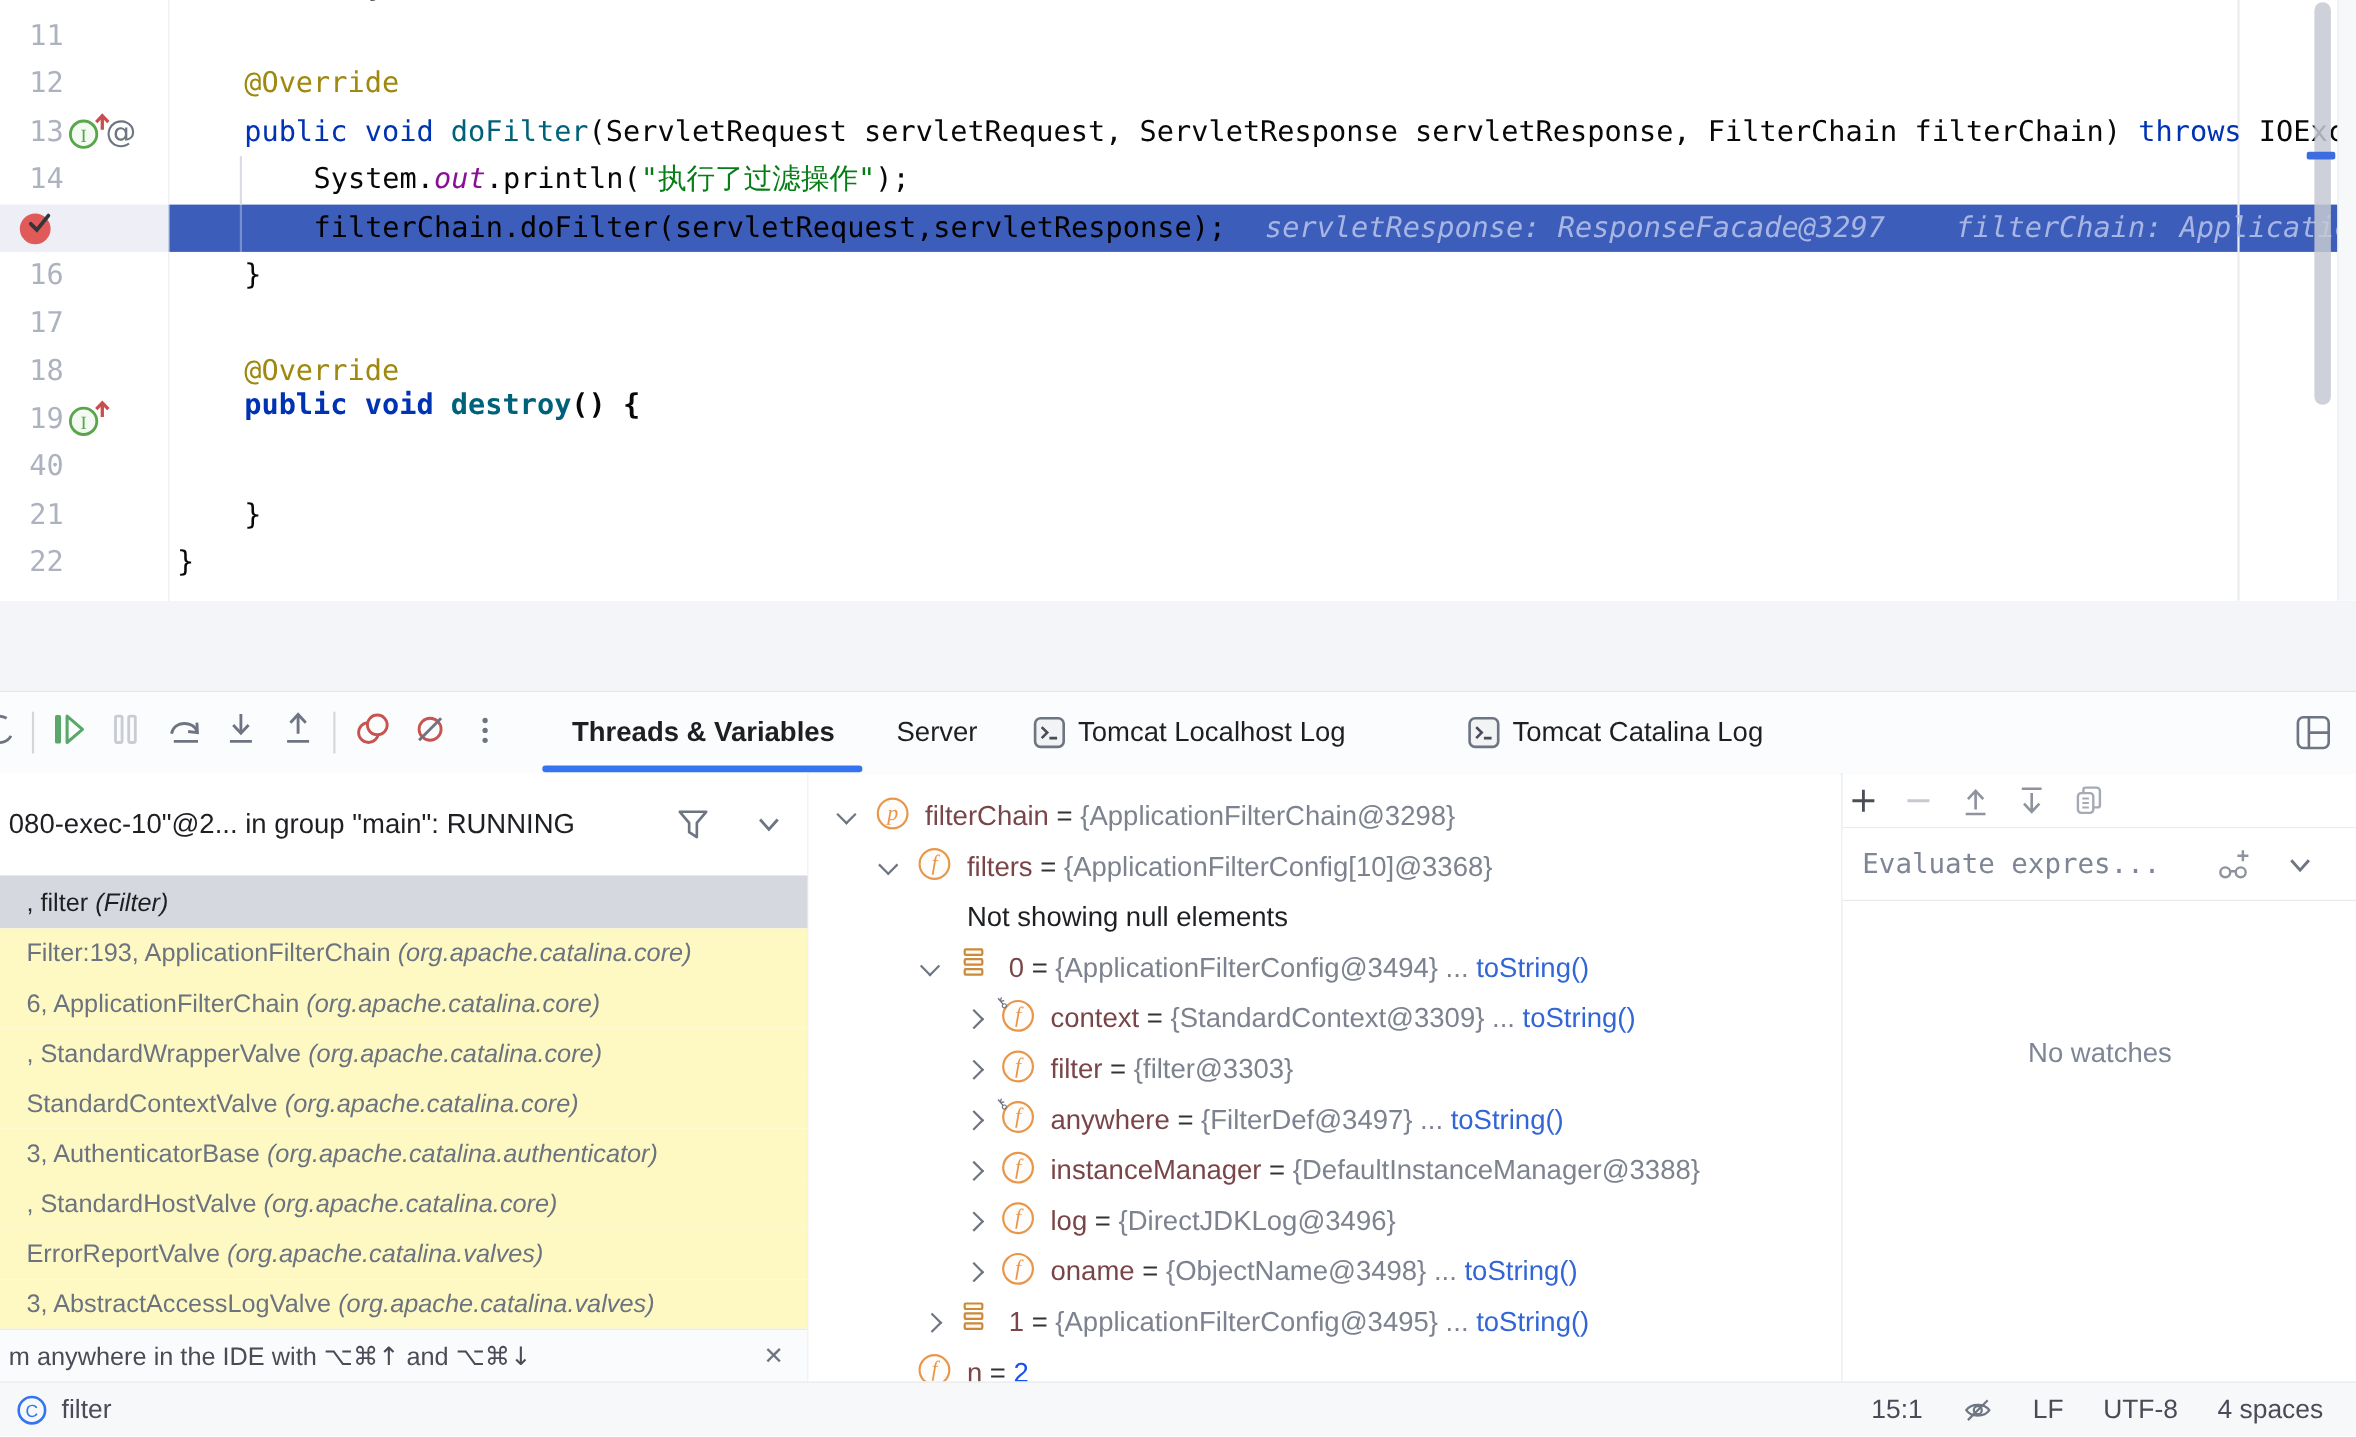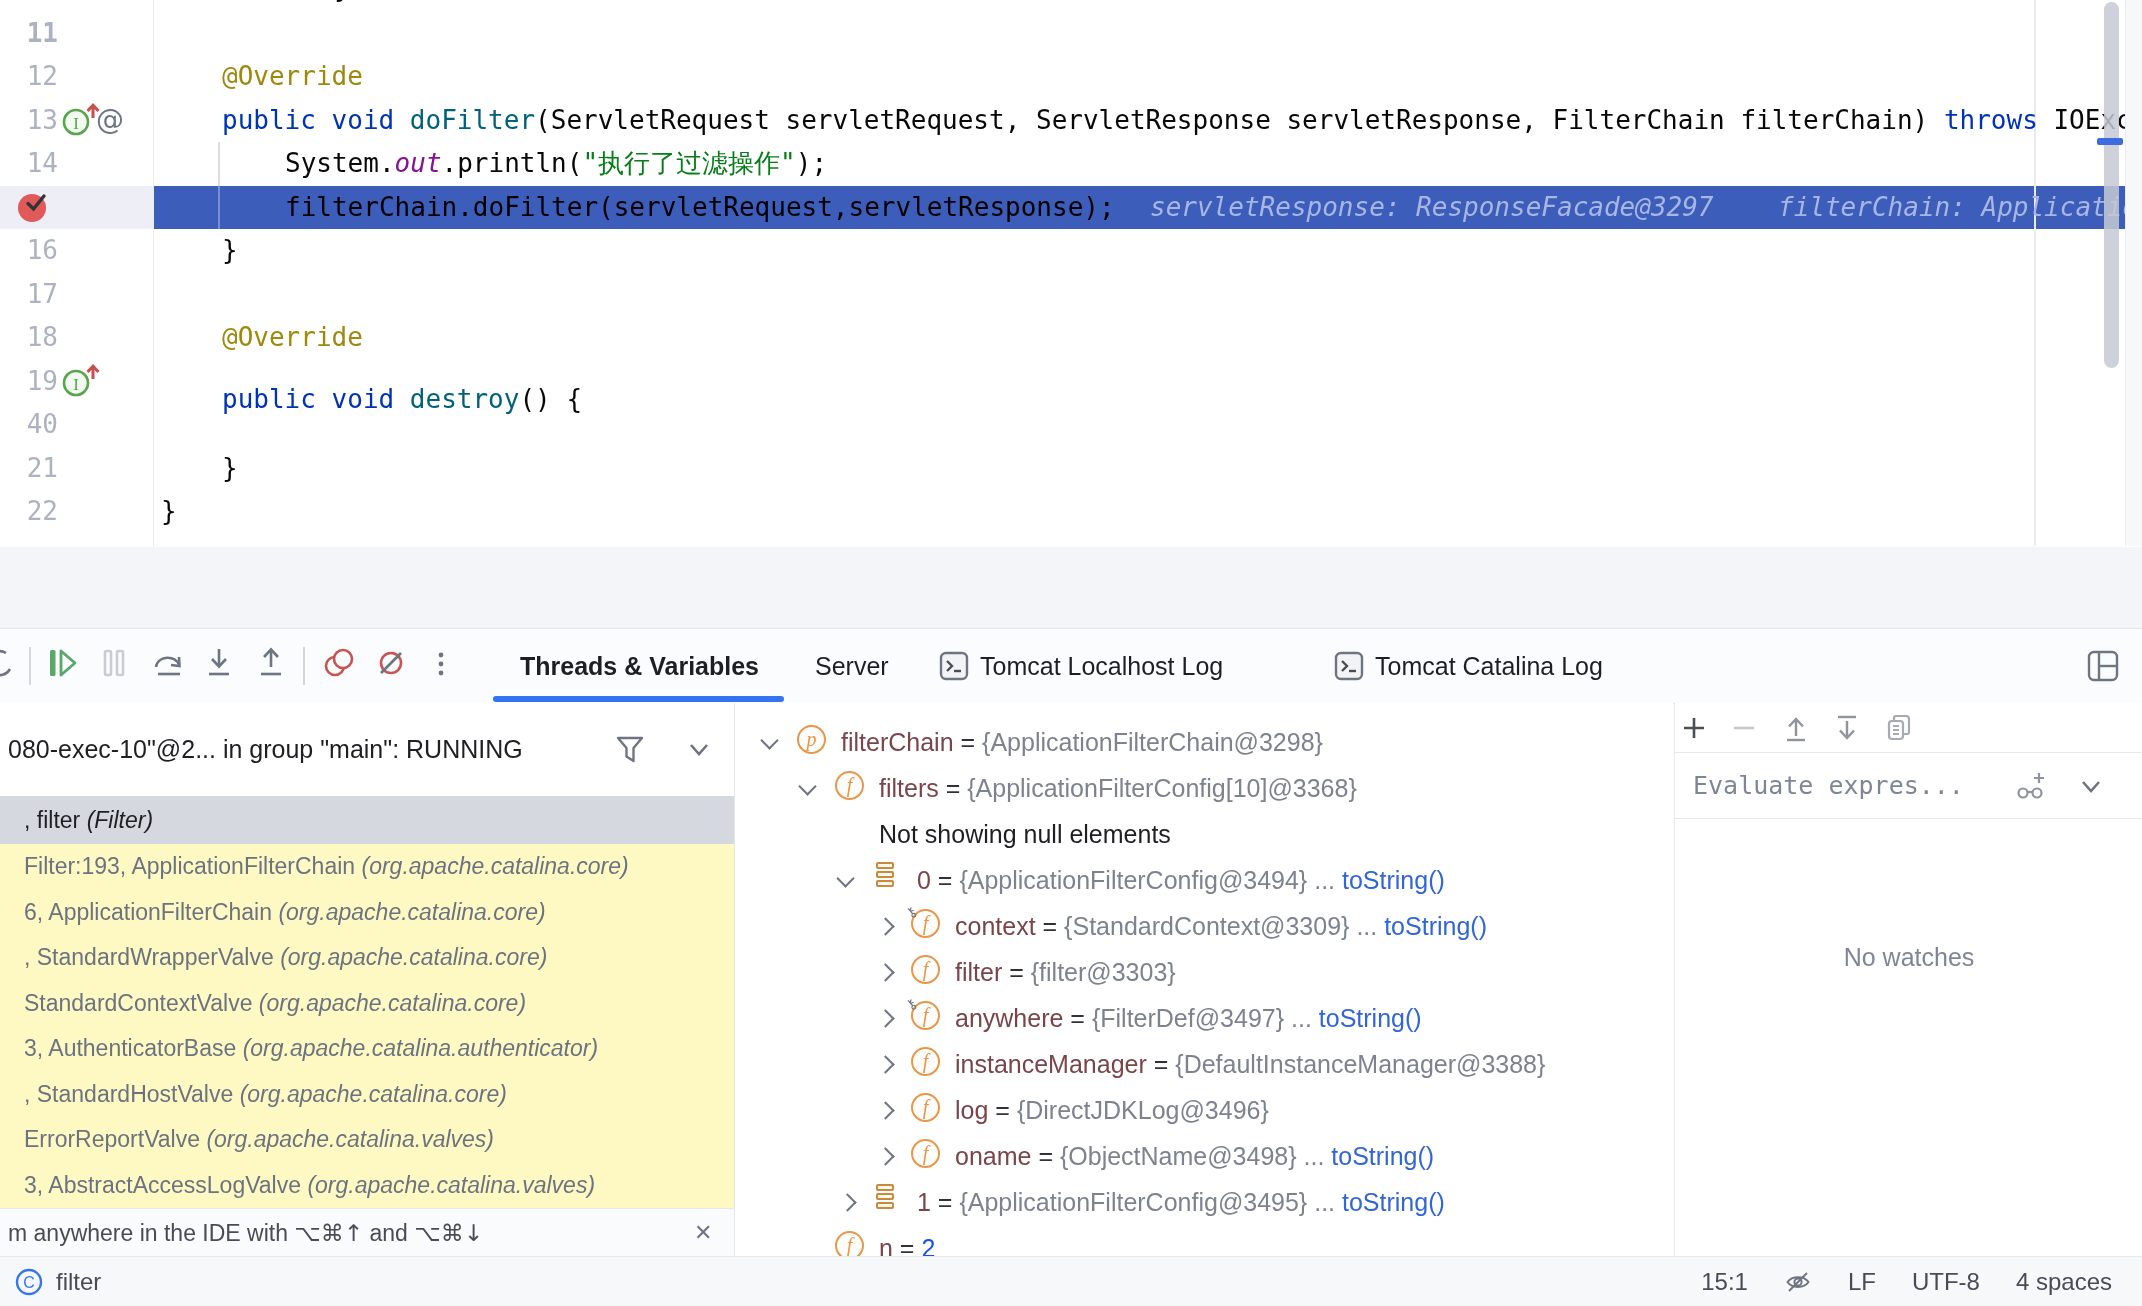--- a/index.html
+++ b/index.html
@@ -105,26 +105,26 @@
       <path d="M11 14.5 L16.5 20 L27 7" fill="none" stroke="#33353A" stroke-width="3.4" stroke-linecap="round"></path>
     </svg>
 
     <div id="code-lines">
         <div class="code-line" style="top: 55px; left: 222px;"><span class="seg-ann">@Override</span></div>
         <div class="code-line" style="top: 98.5px; left: 222px;"><span class="seg-kw">public void </span><span class="seg-fn">doFilter</span><span class="seg-pl">(ServletRequest servletRequest, ServletResponse servletResponse, FilterChain filterChain) </span><span class="seg-kw">throws</span><span class="seg-pl"> IOExc</span></div>
         <div class="code-line" style="top: 142px; left: 285px;"><span class="seg-pl">System.</span><span class="seg-fld">out</span><span class="seg-pl">.println(</span><span class="seg-str">"执行了过滤操作"</span><span class="seg-pl">);</span></div>
         <div class="code-line" style="top: 185.5px; left: 285px;"><span class="seg-cur">filterChain.doFilter(servletRequest,servletResponse);</span></div>
         <div class="code-line" style="top: 229px; left: 222px;"><span class="seg-pl">}</span></div>
         <div class="code-line" style="top: 316px; left: 222px;"><span class="seg-ann">@Override</span></div>
-        <div class="code-line" style="top: 378px; left: 222px;"><span class="seg-kw">public void </span><span class="seg-fn">destroy</span><span class="seg-pl">() {</span></div>
+        <div class="code-line" style="top: 347px; left: 222px; font-weight: bold;"><span class="seg-kw">public void </span><span class="seg-fn">destroy</span><span class="seg-pl">() {</span></div>
         <div class="code-line" style="top: 446.5px; left: 222px;"><span class="seg-pl">}</span></div>
         <div class="code-line" style="top: 490px; left: 161px;"><span class="seg-pl">}</span></div>
       </div>
     <div id="gutter-nums">
-        <div class="gutter-num" style="top: 11.5px; font-weight: bold;">11</div>
+        <div class="gutter-num" style="top: 11.5px;">11</div>
         <div class="gutter-num" style="top: 55px;">12</div>
         <div class="gutter-num" style="top: 98.5px;">13</div>
         <div class="gutter-num" style="top: 142px;">14</div>
         <div class="gutter-num" style="top: 229px;">16</div>
         <div class="gutter-num" style="top: 272.5px;">17</div>
         <div class="gutter-num" style="top: 316px;">18</div>
         <div class="gutter-num" style="top: 359.5px;">19</div>
         <div class="gutter-num" style="top: 403px;">40</div>
         <div class="gutter-num" style="top: 446.5px;">21</div>
         <div class="gutter-num" style="top: 490px;">22</div>

